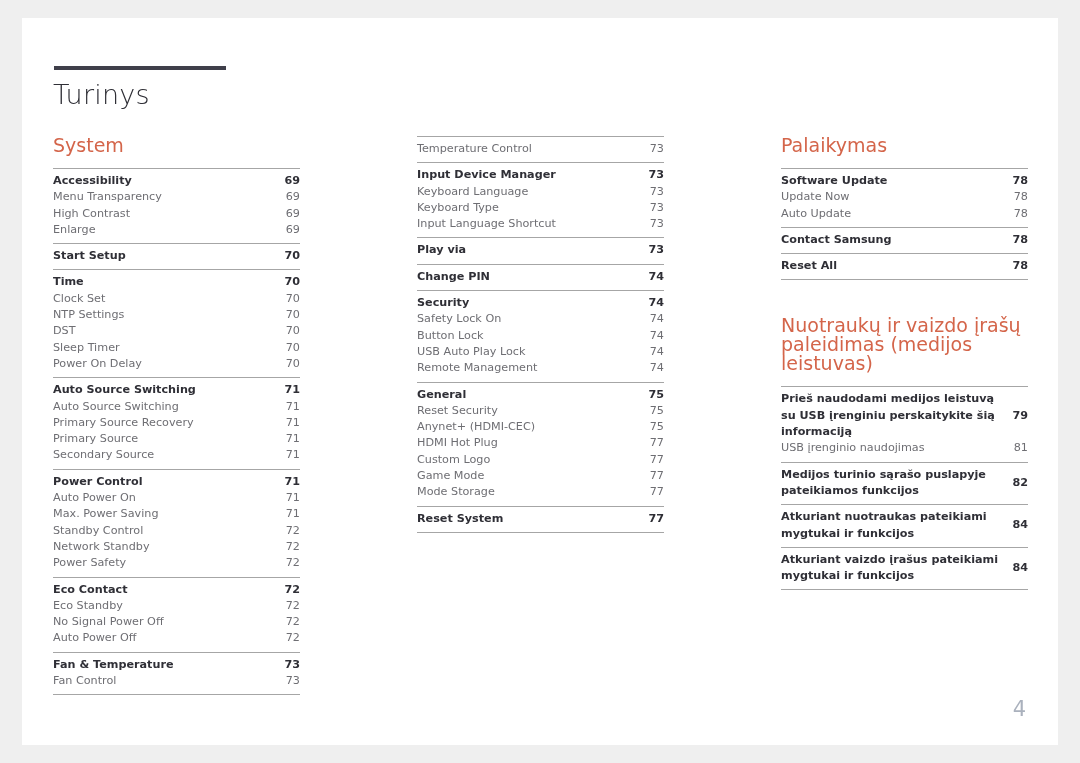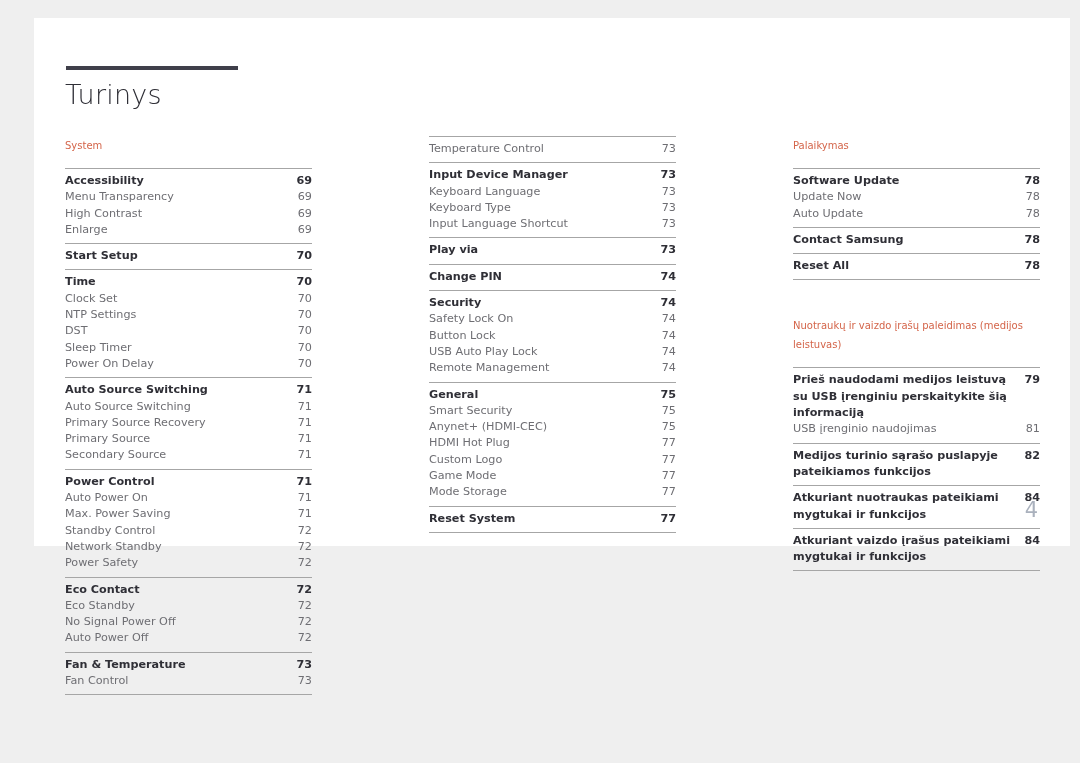--- a/index.html
+++ b/index.html
@@ -11,23 +11,22 @@
     height: 763px;
     background: #efefef;
     font-family: "DejaVu Sans", sans-serif;
     overflow: hidden;
   }
   .page {
     position: absolute;
     left: 22px;
     top: 18px;
     width: 1036px;
-    height: 528px;
+    height: 727px;
     background: #ffffff;
-    margin-left: 12px;
   }
   .title-rule {
     position: absolute;
     left: 32px;
     top: 48px;
     width: 172px;
     height: 4px;
     background: #3f3f4a;
   }
   .doc-title {
@@ -50,39 +49,39 @@
   .col {
     width: 247px;
     flex: 0 0 247px;
   }
   .col-gap {
     width: 117px;
     flex: 0 0 117px;
   }
   .section-head {
     color: #d4654a;
-    font-size: 10px;
+    font-size: 19px;
     font-weight: 400;
     line-height: 19px;
     margin-bottom: 13px;
   }
   .section-head.spaced-top {
     margin-top: 36px;
   }
   .group {
     border-top: 1px solid #a6a6a6;
     padding-top: 4px;
     padding-bottom: 5px;
   }
   .group.last {
     border-bottom: 1px solid #a6a6a6;
   }
   .entry {
     display: flex;
-    align-items: flex-start;
+    align-items: center;
     justify-content: space-between;
     font-size: 11.2px;
     line-height: 16.3px;
     color: #6e6e73;
     font-weight: 400;
   }
   .entry.head {
     color: #2f2f36;
     font-weight: 700;
   }
@@ -300,21 +299,21 @@
             <span class="label">Remote Management</span>
             <span class="pg">74</span>
           </div>
         </div>
         <div class="group">
           <div class="entry head">
             <span class="label">General</span>
             <span class="pg">75</span>
           </div>
           <div class="entry">
-            <span class="label">Smart Security</span>
+            <span class="label">Reset Security</span>
             <span class="pg">75</span>
           </div>
           <div class="entry">
             <span class="label">Anynet+ (HDMI-CEC)</span>
             <span class="pg">75</span>
           </div>
           <div class="entry">
             <span class="label">HDMI Hot Plug</span>
             <span class="pg">77</span>
           </div>

